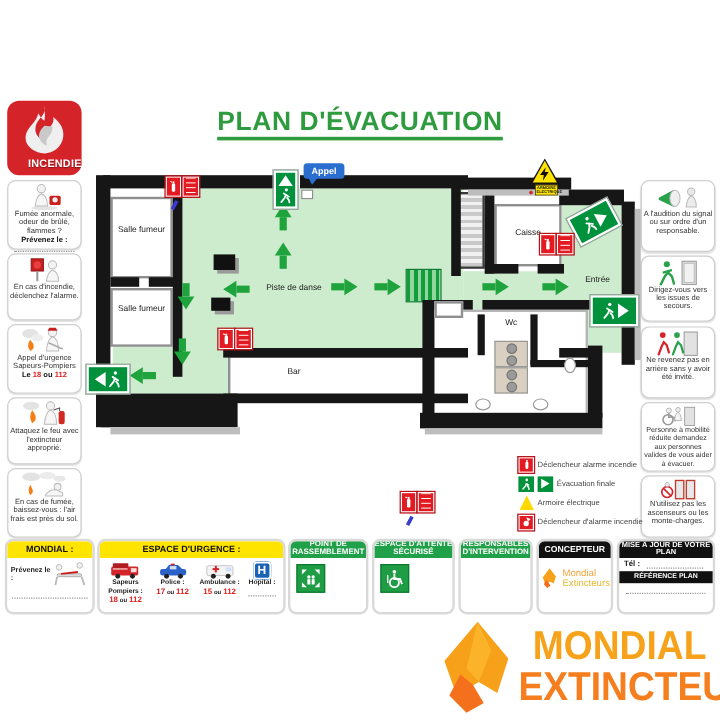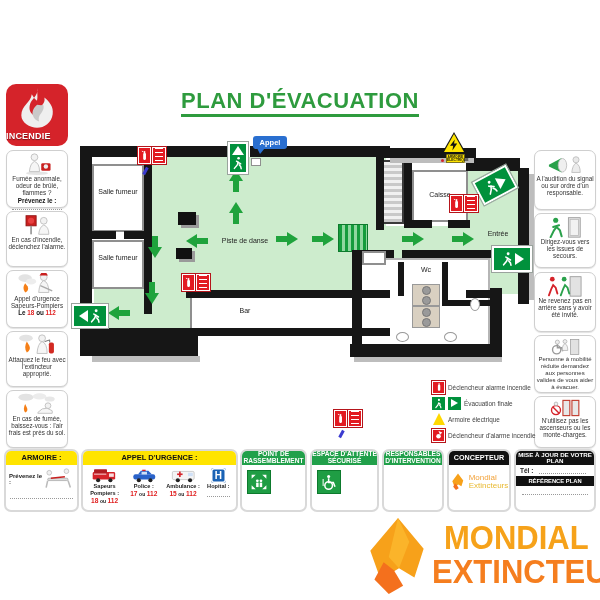--- a/index.html
+++ b/index.html
@@ -5,21 +5,21 @@
   html,body{margin:0;padding:0;background:#fff;}
   .page{position:relative;width:600px;height:600px;background:#fff;overflow:hidden;
         font-family:"Liberation Sans",sans-serif;color:#222;}
   .abs{position:absolute;}
   
   .title-wrap{position:absolute;left:120px;top:88px;width:360px;text-align:center;}
   .title{display:inline-block;font-size:22px;font-weight:bold;letter-spacing:.5px;
          color:#2e9b3e;border-bottom:3px solid #2e9b3e;padding-bottom:0;}
   
   .badge{position:absolute;width:62px;height:62px;border-radius:10px;overflow:hidden;}
-  .badge-label{position:absolute;left:0;right:0;bottom:5px;text-align:left;color:#fff;
+  .badge-label{position:absolute;left:0;right:0;bottom:5px;text-align:right;color:#fff;
                font-weight:bold;font-size:9px;letter-spacing:.2px;text-shadow:0 1px 1px rgba(0,0,0,.45);}
   .card{position:absolute;width:62px;background:#fff;border:1px solid #cfcfcf;border-radius:7px;
         box-shadow:0 1px 1px rgba(0,0,0,.12);text-align:center;padding:2px 1px;box-sizing:border-box;}
   .card .fig{height:22px;display:flex;align-items:center;justify-content:center;}
   .card .fig svg{height:22px;width:46px;}
   .card .txt{font-size:6.3px;line-height:1.15;color:#333;}
   .card .txt b{color:#111;}
   .rn{color:#e02020;font-weight:bold;}
   .dots{border-bottom:1px dotted #999;height:4px;margin:1px 4px 0 4px;}
   
@@ -483,36 +483,36 @@
     <span class="lic" style="background:#e21b22;border:1px solid #fff;outline:1px solid #b5151b;">
         <svg width="9" height="9" viewBox="0 0 12 12">
           <circle cx="6" cy="7" r="3" fill="#fff"></circle>
           <polygon points="6,0 11,2 8,5" fill="#fff"></polygon>
         </svg>
       </span>
     <span class="legend-label">Déclencheur d'alarme incendie</span>
   </div>
 
   <div class="panel" style="left:4px;width:75px;">
-    <div class="ph yellow">ARMOIRE :</div>
+    <div class="ph yellow">MONDIAL :</div>
     <div style="display:flex;align-items:center;padding:2px 3px;">
       <span style="font-size:6px;font-weight:bold;">Prévenez le :</span>
       <svg width="34" height="24" viewBox="0 0 40 28">
           <circle cx="8" cy="6" r="3" fill="#f0f0f0" stroke="#bbb"></circle>
           <circle cx="30" cy="4" r="3" fill="#f0f0f0" stroke="#bbb"></circle>
           <rect x="6" y="13" width="26" height="3" rx="1.5" fill="#ddd" stroke="#aaa"></rect>
           <path d="M10 13l18-2" stroke="#c9201f" stroke-width="2"></path>
           <path d="M6 16l-2 9M32 16l3 9" stroke="#bbb" stroke-width="2"></path>
         </svg>
     </div>
     <div class="dots"></div>
   </div>
 
   <div class="panel" style="left:81px;width:157px;">
-    <div class="ph yellow">APPEL D'URGENCE :</div>
+    <div class="ph yellow">ESPACE D'URGENCE :</div>
     <div style="display:flex;padding:2px 2px 0 2px;">
       <div class="ucol">
         <svg viewBox="0 0 36 22">
             <rect x="1" y="6" width="33" height="11" rx="2" fill="#d5232a"></rect>
             <rect x="3" y="2" width="19" height="6" rx="1" fill="#b01c22"></rect>
             <rect x="25" y="8" width="7" height="5" fill="#fff" opacity=".85"></rect>
             <line x1="3" y1="9" x2="21" y2="9" stroke="#fff" stroke-width="1.2"></line>
             <circle cx="9" cy="18" r="3" fill="#222"></circle>
             <circle cx="27" cy="18" r="3" fill="#222"></circle>
           </svg>

